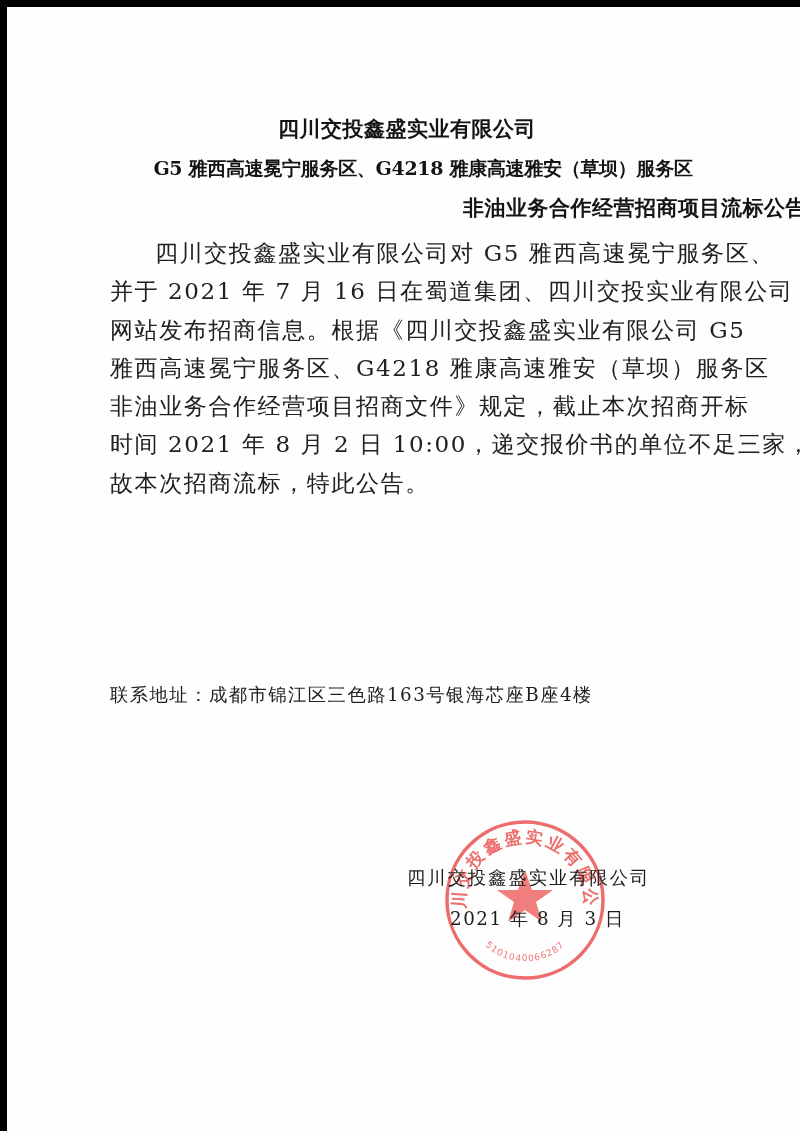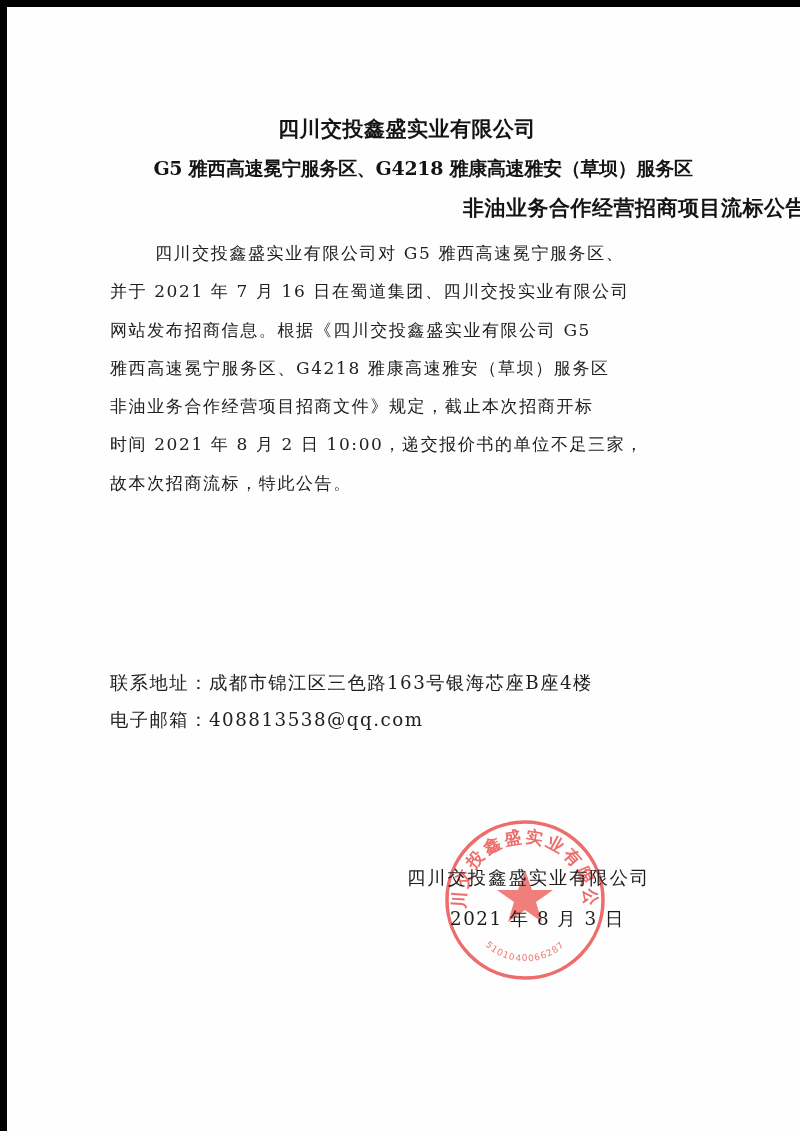--- a/index.html
+++ b/index.html
@@ -19,35 +19,35 @@
       font-weight: bold; color: #141414;
       font-family: "DejaVu Serif", "Liberation Serif", serif;
       white-space: nowrap;
     }
     .t1 { top: 108px; font-size: 21px; letter-spacing: 0.5px; }
     .t2 { top: 149px; font-size: 19px; letter-spacing: -0.3px; margin-left: 16px; }
     .t3 { top: 187px; font-size: 21px; letter-spacing: 0.5px; text-align: right; }
 
     .body-text {
       position: absolute; left: 103px; width: 560px;
-      font-size: 17px; line-height: 38.3px;
+      font-size: 23px; line-height: 38.3px;
       letter-spacing: 1.6px;
       white-space: nowrap;
       color: #202020;
     }
     .body-text .line { display: block; height: 38.3px; }
     .body-text .indent { padding-left: 45px; }
 
     .contact {
       position: absolute; left: 103px; font-size: 18.3px;
       line-height: 37px; letter-spacing: 1.5px; white-space: nowrap;
       color: #202020;
     }
     .contact .row { display: block; height: 37px; }
-    .contact .label { display: inline-block; }
+    .contact .label { display: inline-block; margin-top: 12px; }
     .contact .value { display: inline-block; }
     .spaced { letter-spacing: 12px; }
 
     .seal {
       position: absolute; left: 436px; top: 811px; width: 164px; height: 164px;
       opacity: 0.9;
     }
     .signoff {
       position: absolute; font-size: 18.3px; letter-spacing: 2px; white-space: nowrap;
       color: #1c1c1c;
@@ -71,23 +71,20 @@
     <span class="line">雅西高速冕宁服务区、G4218 雅康高速雅安（草坝）服务区</span>
     <span class="line">非油业务合作经营项目招商文件》规定，截止本次招商开标</span>
     <span class="line">时间 2021 年 8 月 2 日 10:00，递交报价书的单位不足三家，</span>
     <span class="line">故本次招商流标，特此公告。</span>
   </div>
 
   <div class="contact" style="top:657px;">
     <span class="row">
       <span class="label">联系地址：</span><span class="value">成都市锦江区三色路163号银海芯座B座4楼</span>
     </span>
-    <span class="row">
-      <span class="label">电子邮箱：</span><span class="value">408813538@qq.com</span>
-    </span>
   </div>
 
   <svg class="seal" viewBox="0 0 164 164">
     <defs>
       <path id="sealArcTop" d="M 24 100 A 60 60 0 1 1 140 100"></path>
       <path id="sealArcBottom" d="M 34 118 A 58 58 0 0 0 130 118"></path>
     </defs>
     <circle cx="82" cy="82" r="78" fill="none" stroke="#e8413f" stroke-width="3.5" opacity="0.85"></circle>
     <text font-family="DejaVu Serif, serif" font-size="17" font-weight="bold" fill="#e8413f" opacity="0.85" letter-spacing="3">
       <textPath href="#sealArcTop" startOffset="50%" text-anchor="middle">四川交投鑫盛实业有限公司</textPath>

